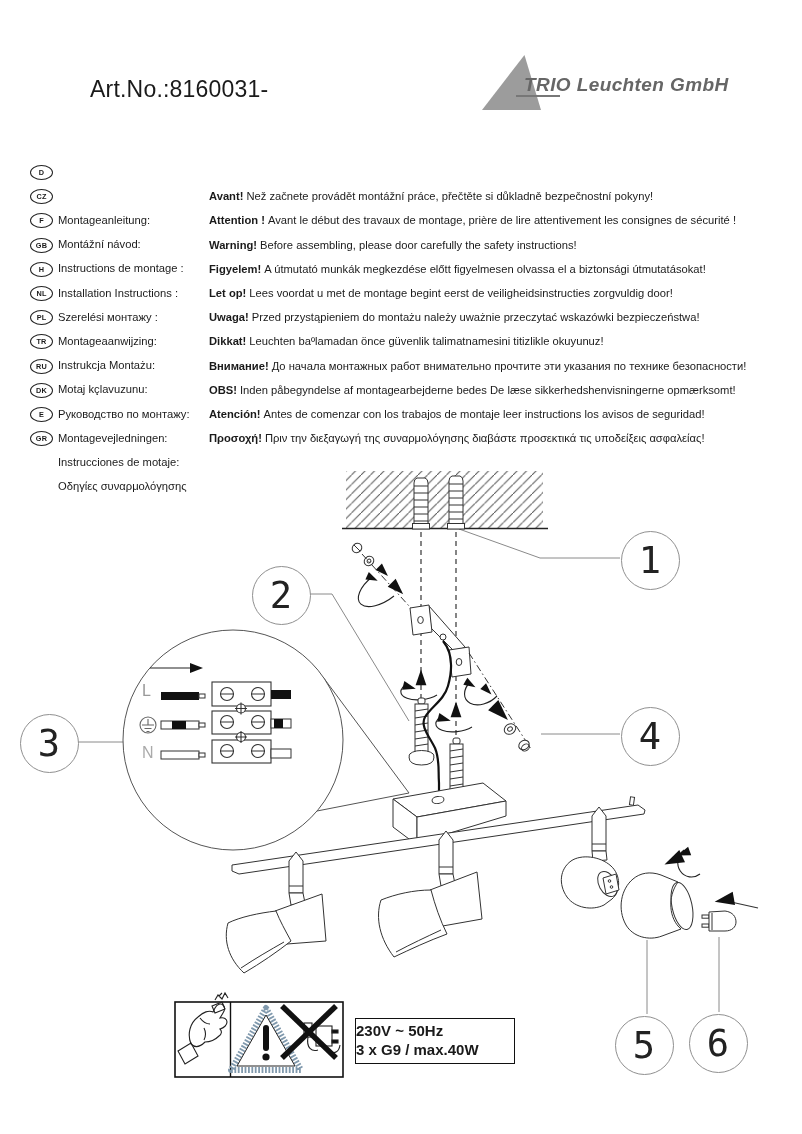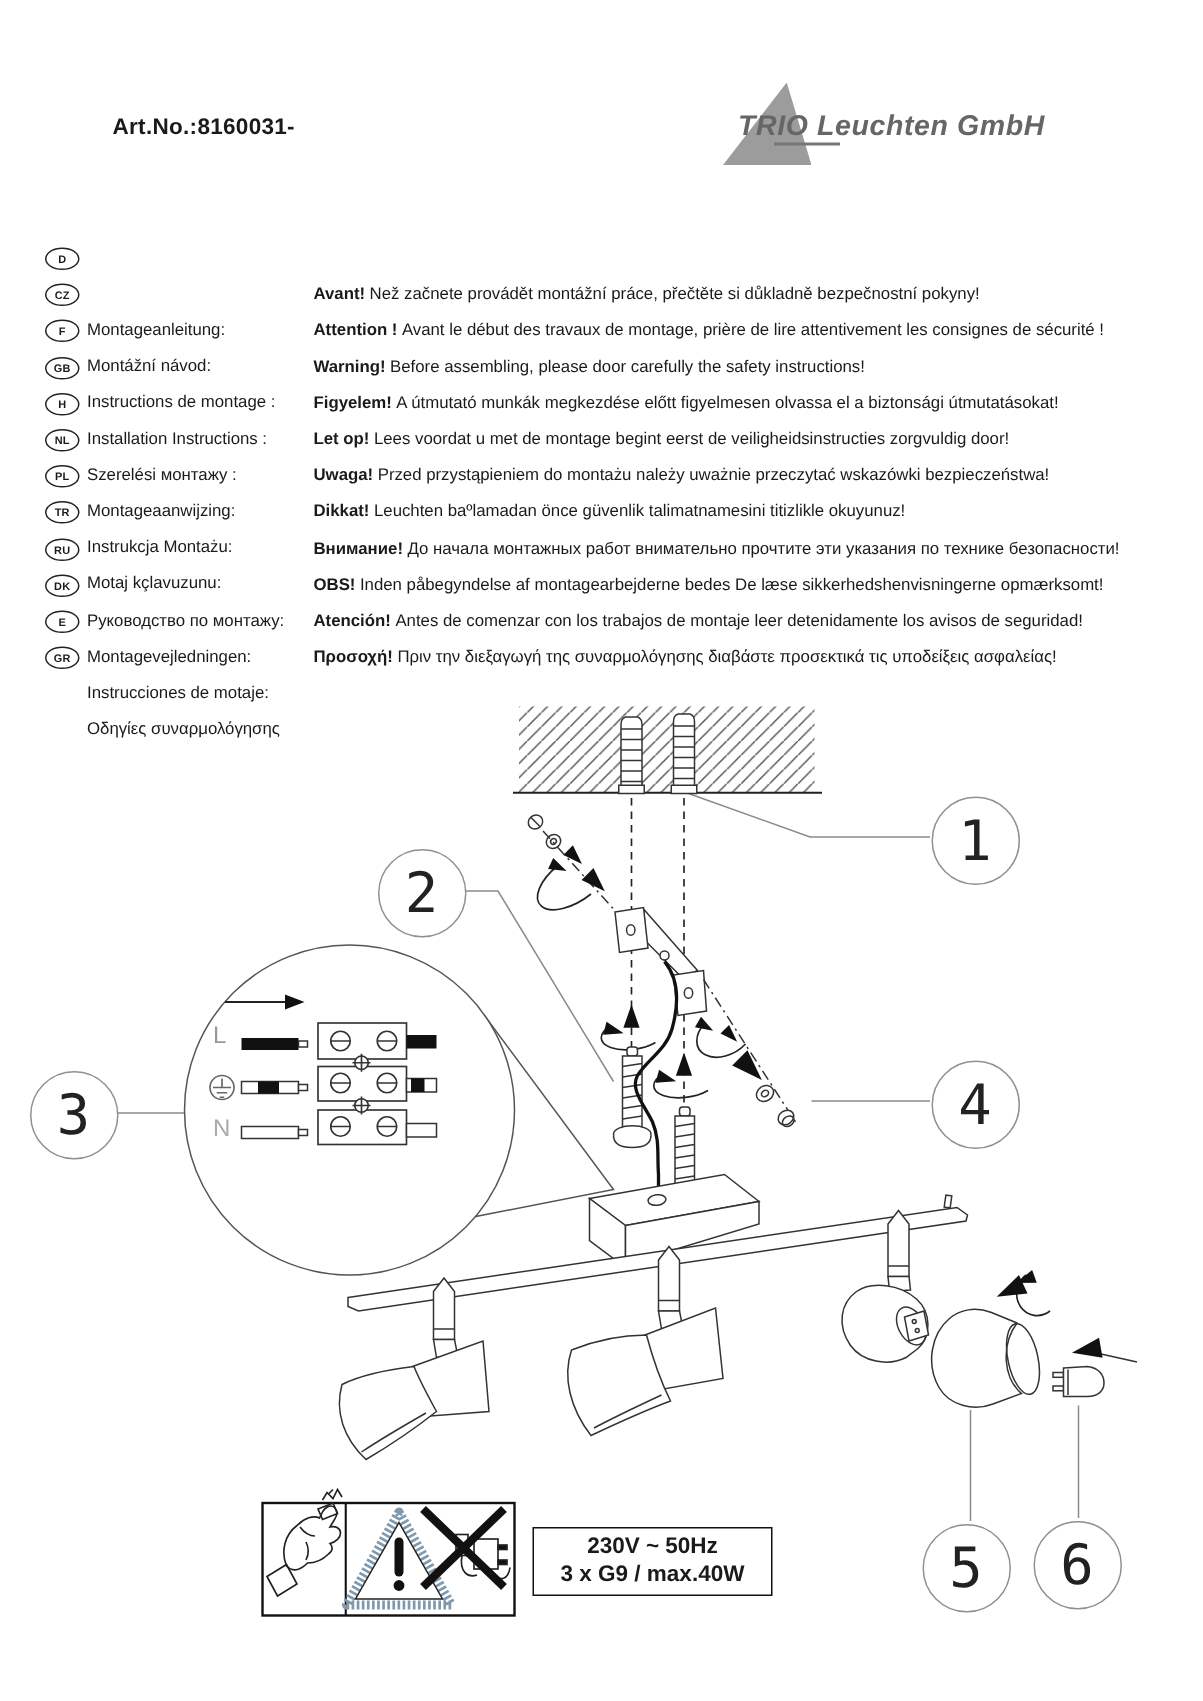--- a/index.html
+++ b/index.html
@@ -1,40 +1,40 @@
 <!DOCTYPE html>
 <html><head>
 <meta charset="utf-8">
 <style>
   html,body{margin:0;padding:0;background:#fff;}
   #page{position:relative;width:802px;height:1134px;background:#fff;overflow:hidden;
         font-family:"Liberation Sans",sans-serif;color:#1a1a1a;}
   svg{position:absolute;left:0;top:0;}
   .abs{position:absolute;}
-  #artno{left:75px;top:76px;font-size:15px;font-weight:bold;letter-spacing:.2px;}
+  #artno{left:90px;top:76px;font-size:23px;font-weight:normal;letter-spacing:.2px;}
   #logo-tri{left:482px;top:55px;width:59px;height:55px;background:#9c9c9c;
             clip-path:polygon(72% 0,100% 100%,0 100%);}
-  #logo-text{left:492px;top:74px;font-size:19px;font-weight:bold;font-style:italic;
+  #logo-text{left:524px;top:74px;font-size:19px;font-weight:bold;font-style:italic;
              color:#666;letter-spacing:.4px;white-space:nowrap;}
   #logo-ul{left:516px;top:95px;width:44px;height:2.4px;background:#777;}
   #langs{left:30px;top:165px;width:760px;height:290px;}
   .lrow{position:absolute;left:0;height:15px;width:760px;font-size:11.2px;white-space:nowrap;}
   .code{position:absolute;left:0;top:0;width:21px;height:13px;border:1.1px solid #222;
         border-radius:50%;font-size:7.3px;font-weight:600;text-align:center;
         line-height:13px;letter-spacing:.2px;}
   .llabel{position:absolute;left:28px;top:1px;margin-top:48px;}
   .lwarn{position:absolute;left:179px;top:1px;}
   .lwarn b{margin-right:3px;}
   .callout{position:absolute;width:57px;height:57px;border:1px solid #909090;border-radius:50%;
            background:#fff;text-align:center;line-height:57px;font-size:37px;color:#222;
            font-family:"DejaVu Sans Mono",monospace;}
   .wlabel{position:absolute;font-size:16px;color:#999;font-weight:500;
           font-family:"Liberation Sans",sans-serif;}
   #specbox{left:355px;top:1018px;width:158px;height:41px;border:1.6px solid #111;
-           text-align:center;font-weight:bold;font-size:15px;line-height:1.25;padding-top:3px;}
+           text-align:left;font-weight:bold;font-size:15px;line-height:1.25;padding-top:3px;}
 </style>
 </head>
 <body>
 
 <div id="page">
 
   <svg width="802" height="1134" viewBox="0 0 802 1134">
     <defs>
       <pattern id="hatch" width="9.5" height="9.5" patternUnits="userSpaceOnUse">
         <path d="M0,9.5 L9.5,0" stroke="#555" stroke-width="1"></path>
@@ -329,21 +329,21 @@
 
       <div class="lrow" style="top: 217.8px;">
         <span class="code">DK</span>
         <span class="llabel">Montagevejledningen:</span>
         <span class="lwarn"><b>OBS!</b><span>Inden påbegyndelse af montagearbejderne bedes De læse sikkerhedshenvisningerne opmærksomt!</span></span>
       </div>
 
       <div class="lrow" style="top: 242px;">
         <span class="code">E</span>
         <span class="llabel">Instrucciones de motaje:</span>
-        <span class="lwarn"><b>Atención!</b><span>Antes de comenzar con los trabajos de montaje leer detenidamente los avisos de seguridad!</span></span>
+        <span class="lwarn"><b>Atención!</b><span>Antes de comenzar con los trabajos de montaje leer instructions los avisos de seguridad!</span></span>
       </div>
 
       <div class="lrow" style="top: 266.2px;">
         <span class="code">GR</span>
         <span class="llabel">Οδηγίες συναρμολόγησης</span>
         <span class="lwarn"><b>Προσοχή!</b><span>Πριν την διεξαγωγή της συναρμολόγησης διαβάστε προσεκτικά τις υποδείξεις ασφαλείας!</span></span>
       </div>
     </div>
 
   <div class="callout abs" style="left:620.5px;top:530.5px;">1</div>

